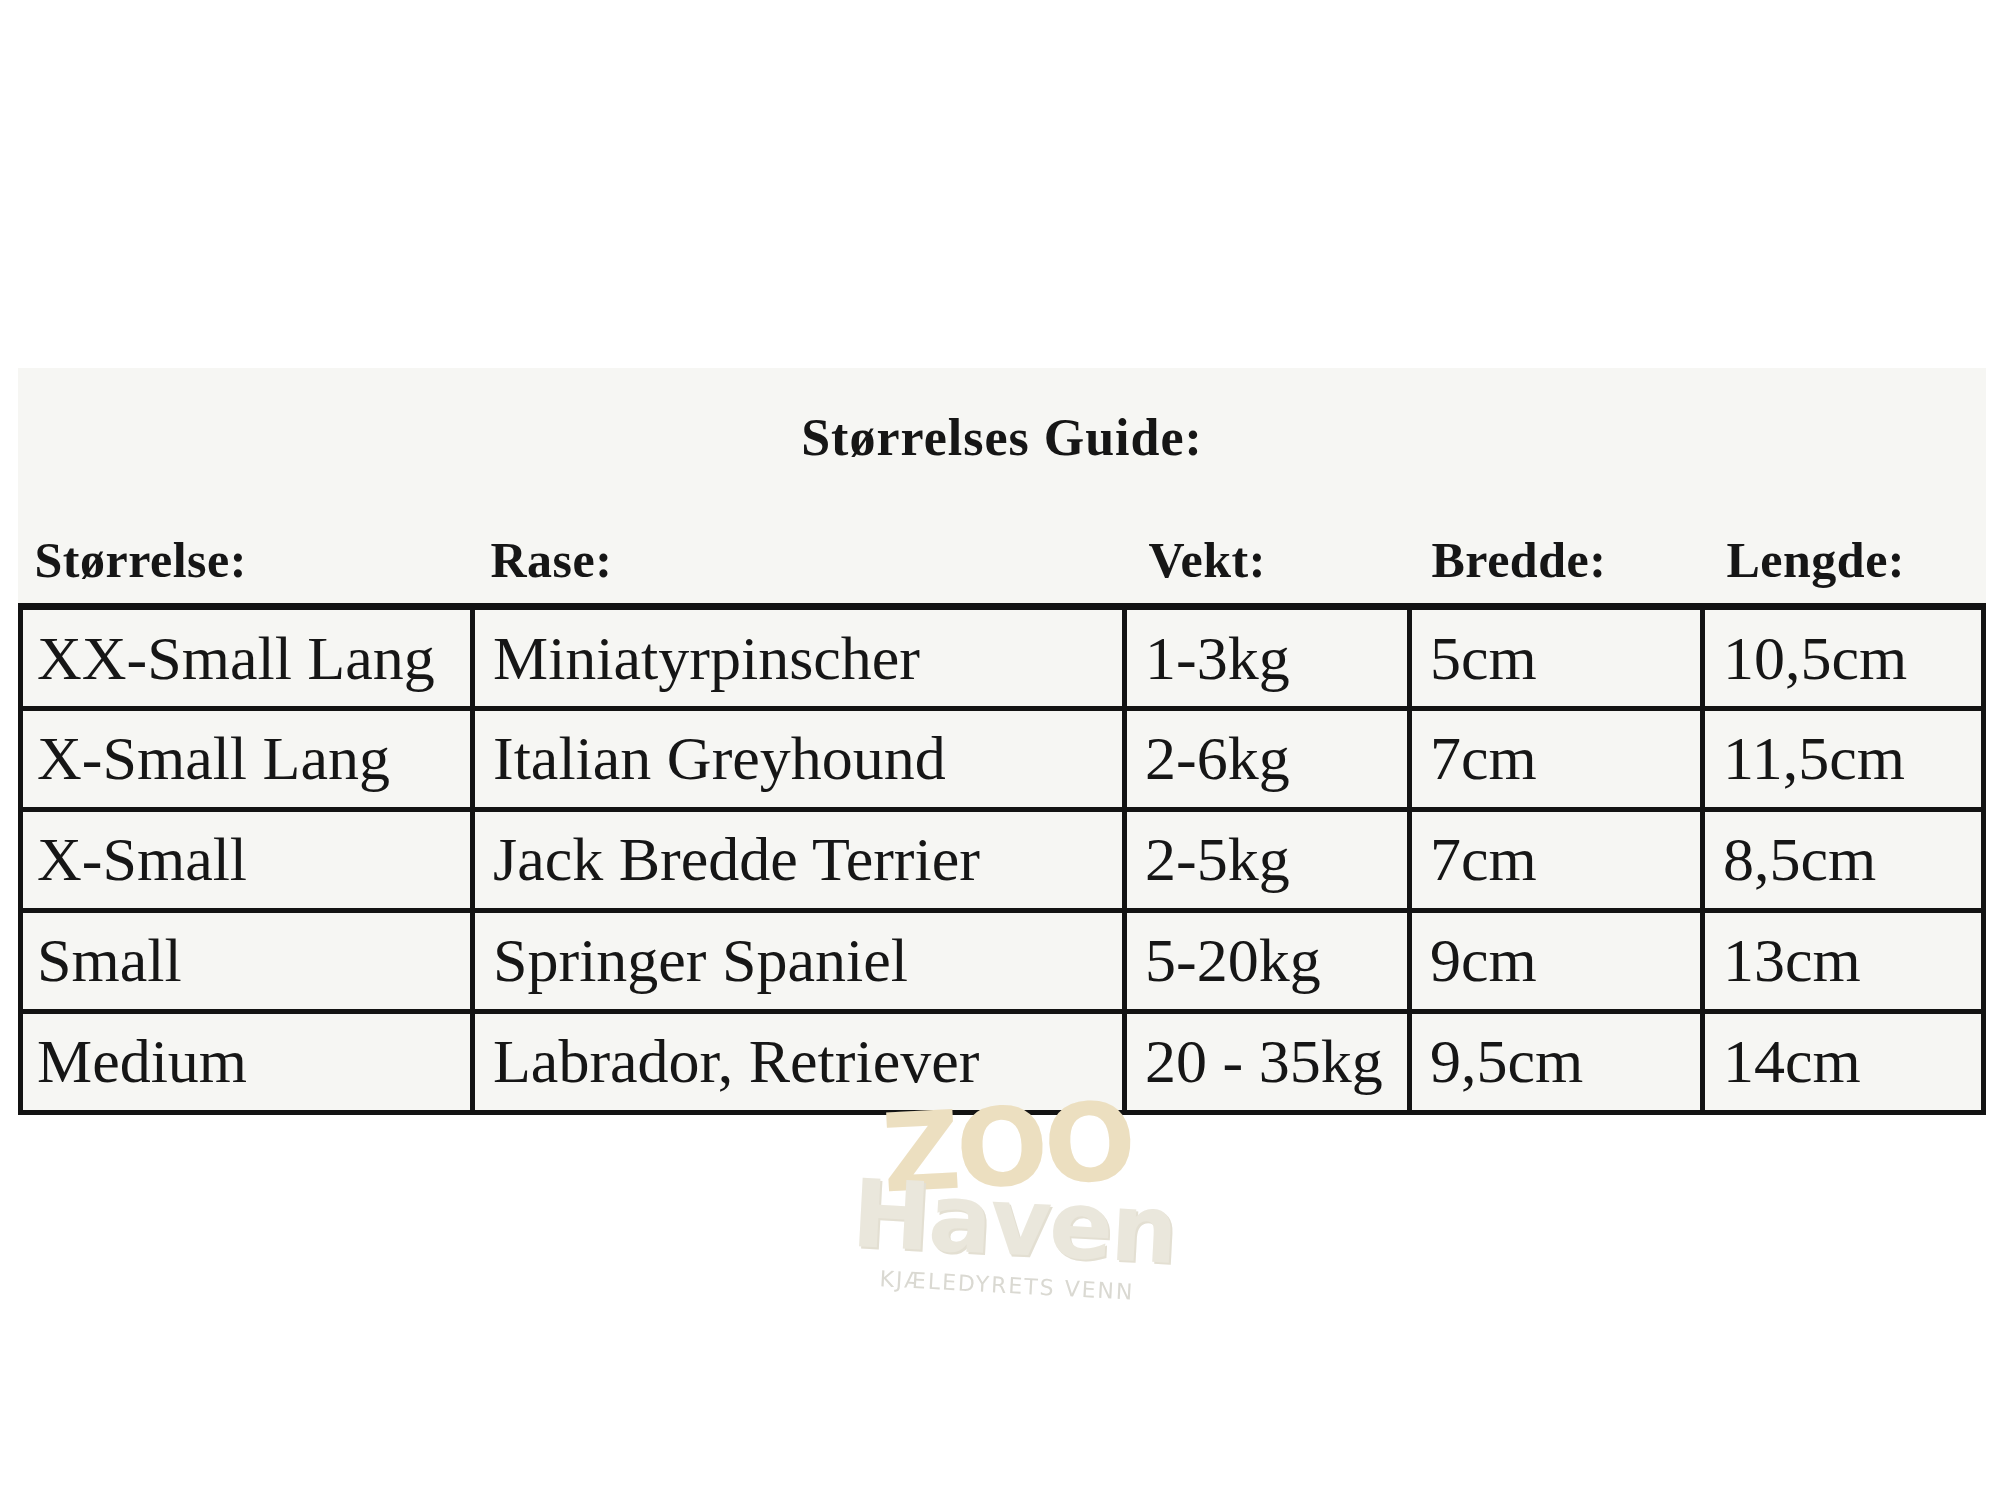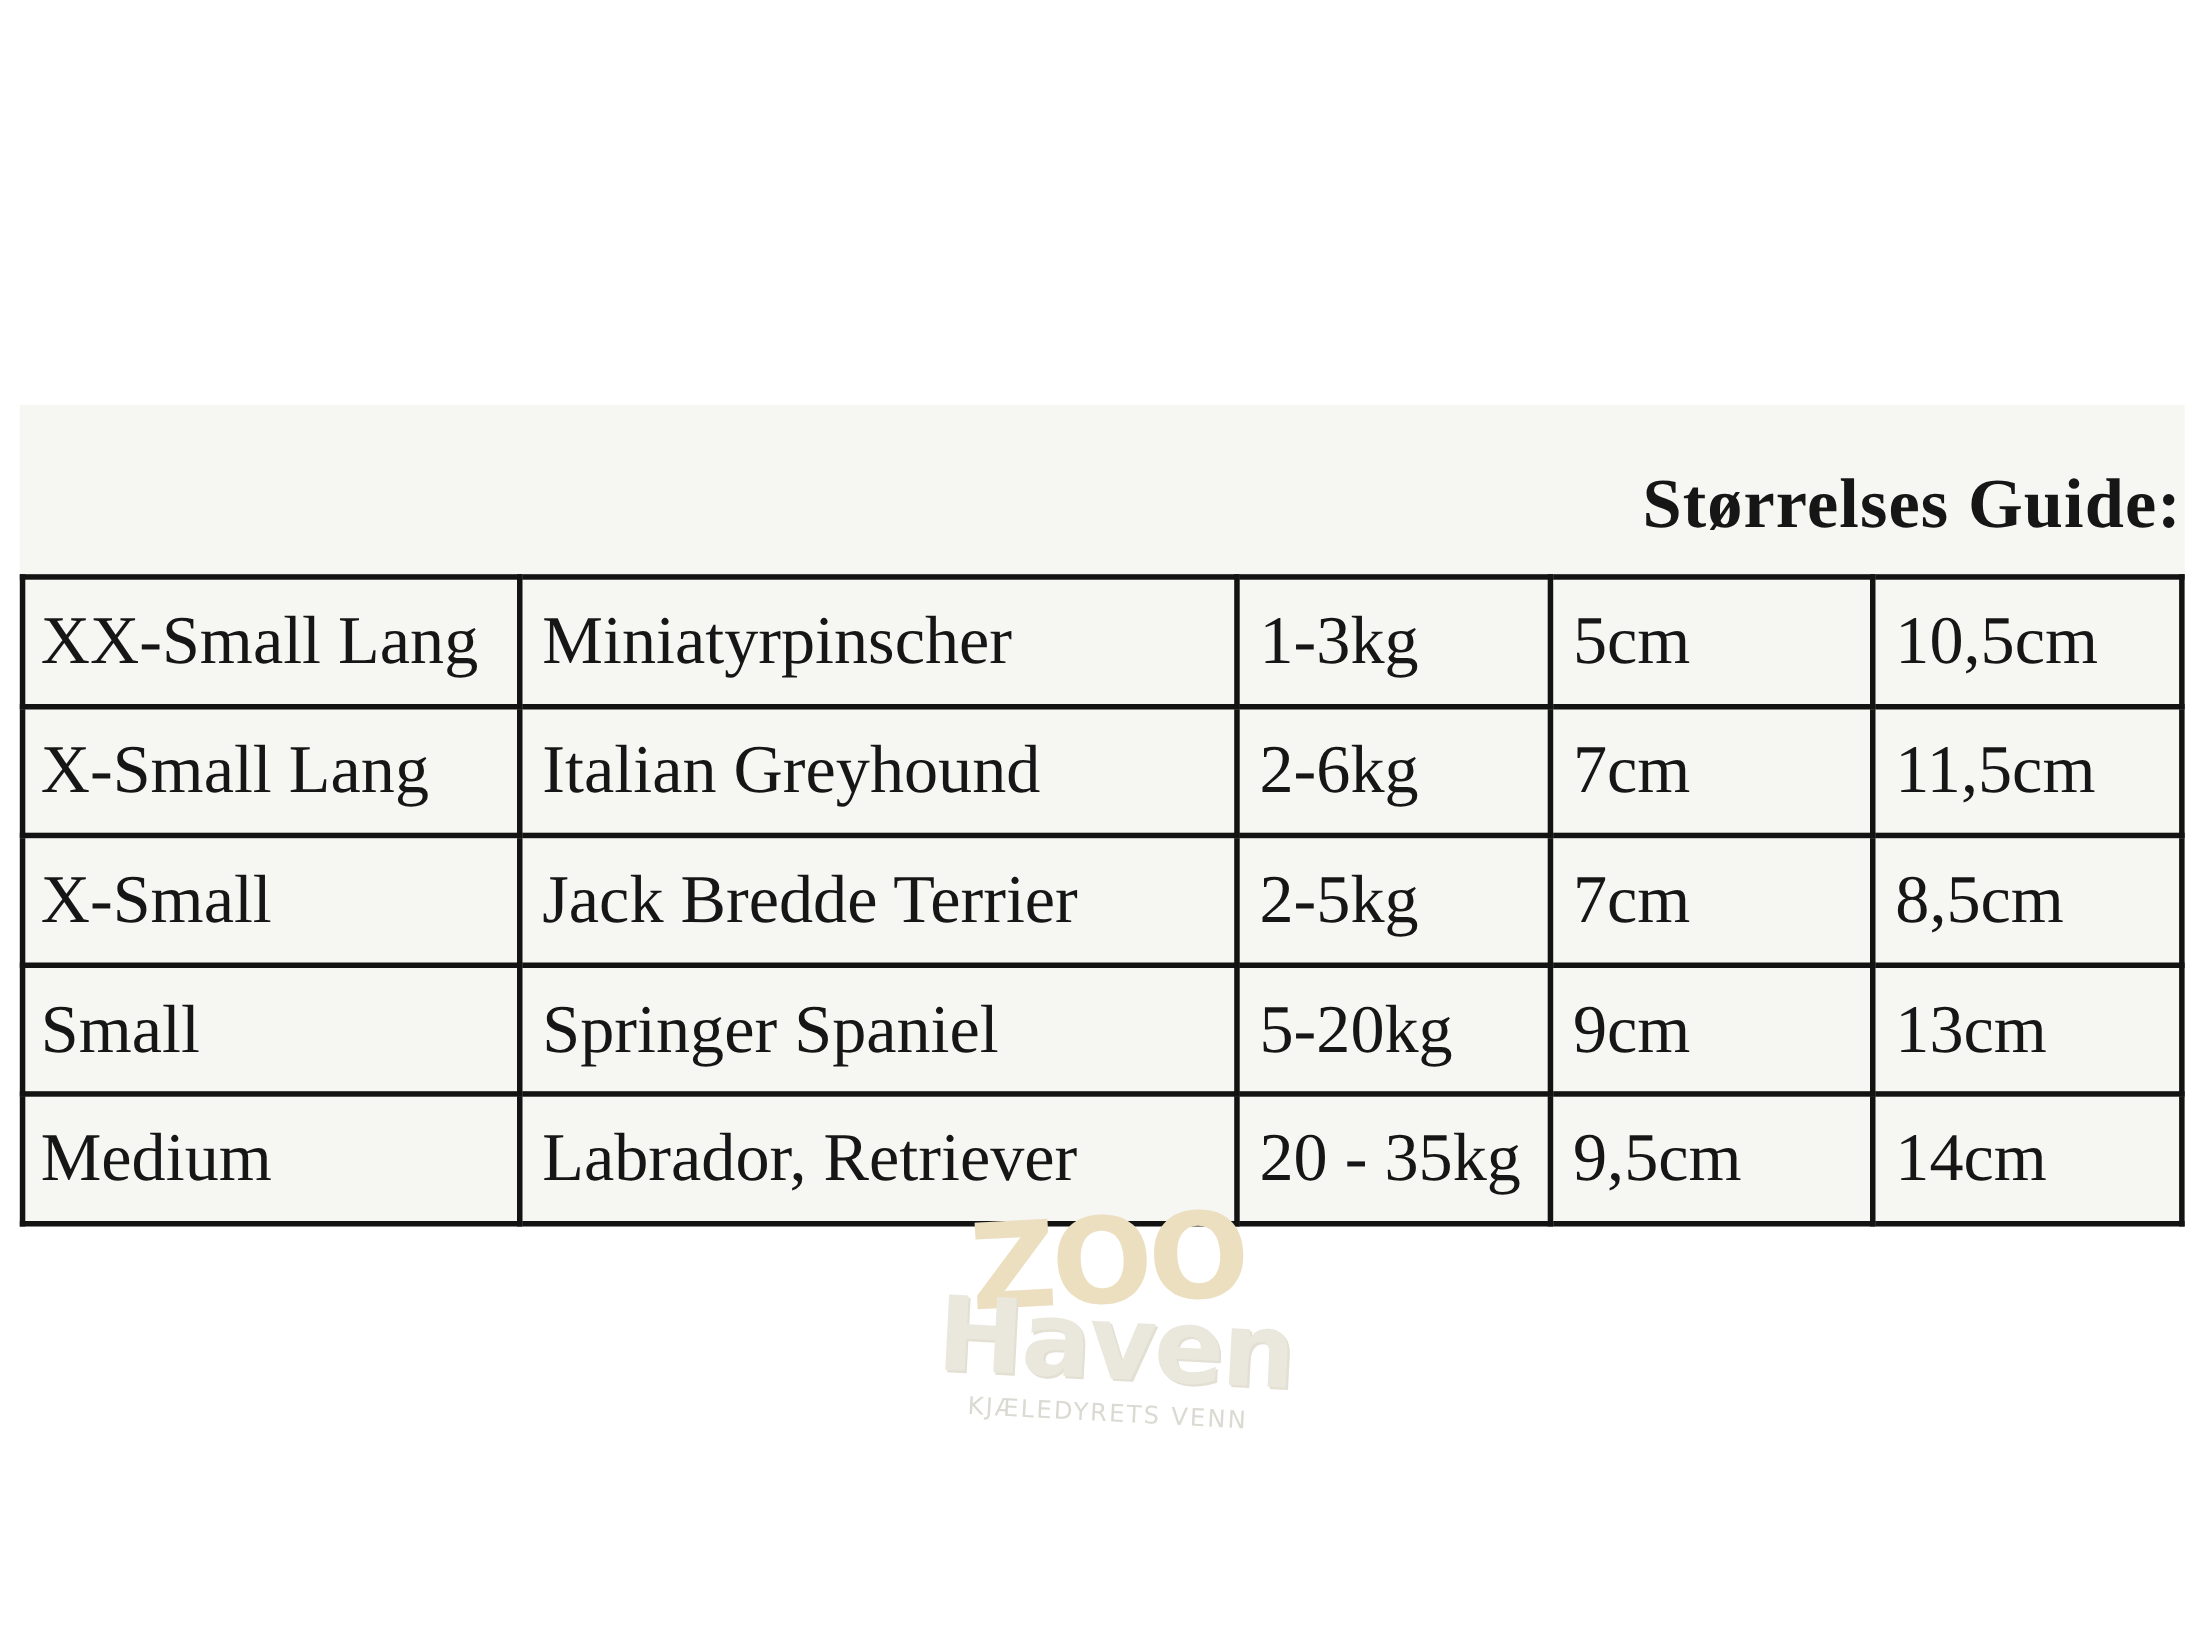--- a/index.html
+++ b/index.html
@@ -28,23 +28,23 @@
     table-layout: fixed;
     background: #f6f6f3;
     color: #161616;
   }
   table.size-table td {
     overflow: hidden;
     white-space: nowrap;
   }
   tr.title-row { height: 86px; }
   td.title-cell {
-    text-align: right;
+    text-align: center;
     vertical-align: middle;
-    font-size: 64px;
+    font-size: 52px;
     font-weight: bold;
     padding-top: 26px;
     letter-spacing: 1px;
   }
   tr.header-row { height: 96px; }
   tr.header-row td {
     font-size: 50px;
     font-weight: bold;
     vertical-align: bottom;
     padding-bottom: 14px;
@@ -113,20 +113,27 @@
       <col style="width:285px">
       <col style="width:293px">
       <col style="width:281px">
     </colgroup>
 
     <tbody>
         <tr class="title-row">
       <td colspan="5" class="title-cell">Størrelses Guide:</td>
     </tr>
 
+    <tr class="header-row">
+      <td class="pad-a">Størrelse:</td>
+      <td class="pad-b">Rase:</td>
+      <td class="col-vekt-h">Vekt:</td>
+      <td class="col-bredde-h">Bredde:</td>
+      <td class="col-lengde-h">Lengde:</td>
+    </tr>
 
     <tr class="data-row">
       <td class="pad-a">XX-Small Lang</td>
       <td class="pad-b">Miniatyrpinscher</td>
       <td class="pad-b">1-3kg</td>
       <td class="pad-b">5cm</td>
       <td class="pad-b">10,5cm</td>
     </tr>
 
 

